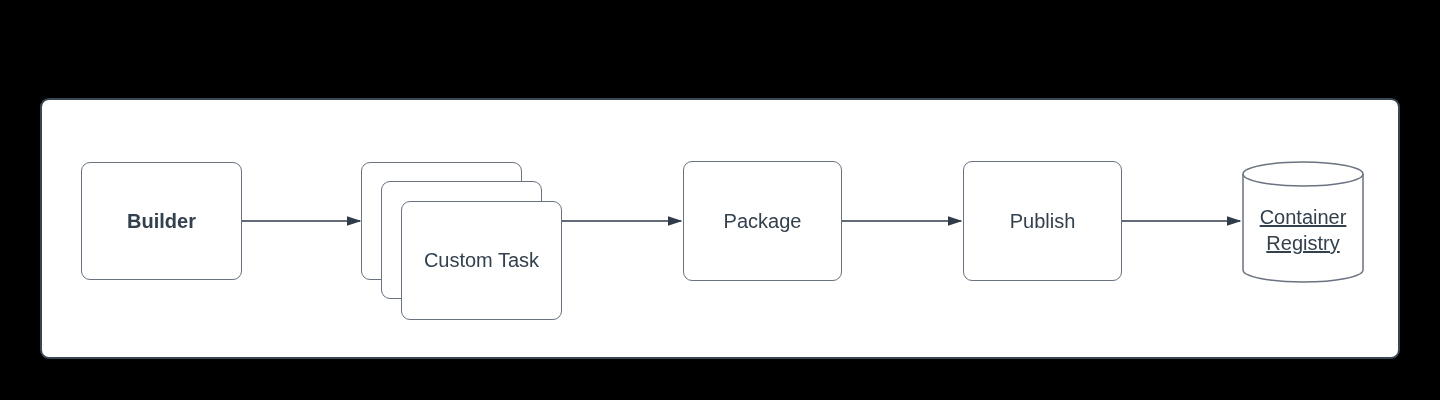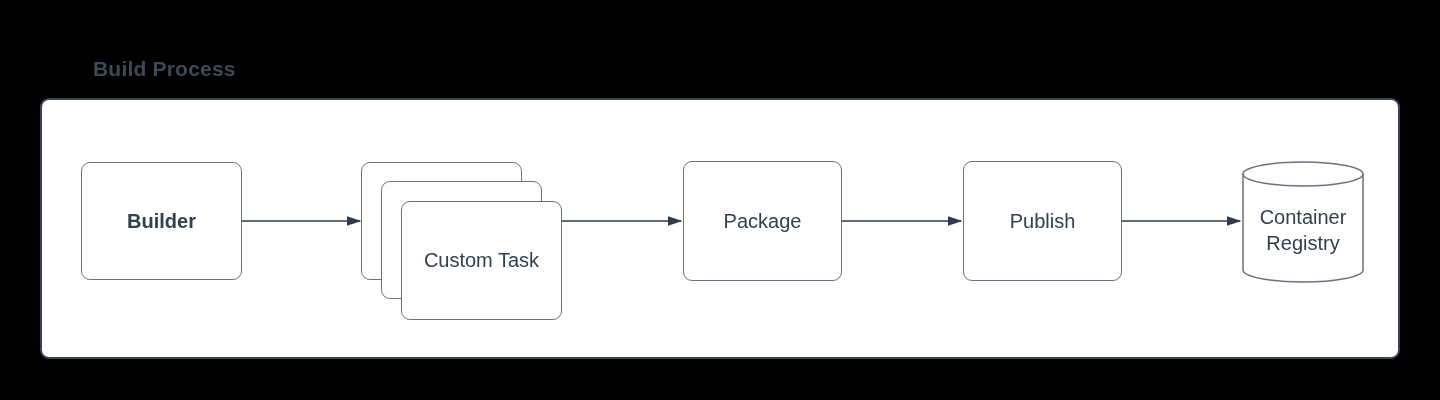--- a/index.html
+++ b/index.html
@@ -85,28 +85,28 @@
     left: 0; top: 0;
     width: 122px; height: 124px;
     padding-top: 16px;
     display: flex;
     align-items: center;
     justify-content: center;
     text-align: center;
     font-size: 20px;
     line-height: 26px;
     color: var(--text);
+    text-decoration: underline;
   }
 </style>
 </head>
 <body>
 
 <div class="stage">
 
-  <div class="diagram-title">Build Process</div>
 
   <div class="panel">
 
     <svg class="arrows" width="1360" height="261" viewBox="0 0 1360 261" aria-hidden="true">
       <defs>
         <marker id="ah" markerUnits="userSpaceOnUse" markerWidth="15" markerHeight="10" refX="13.5" refY="5" orient="auto">
           <path d="M0,0 L15,5 L0,10 Z" fill="currentColor"></path>
         </marker>
       </defs>
       <line x1="200" y1="121" x2="318" y2="121" marker-end="url(#ah)"></line>

